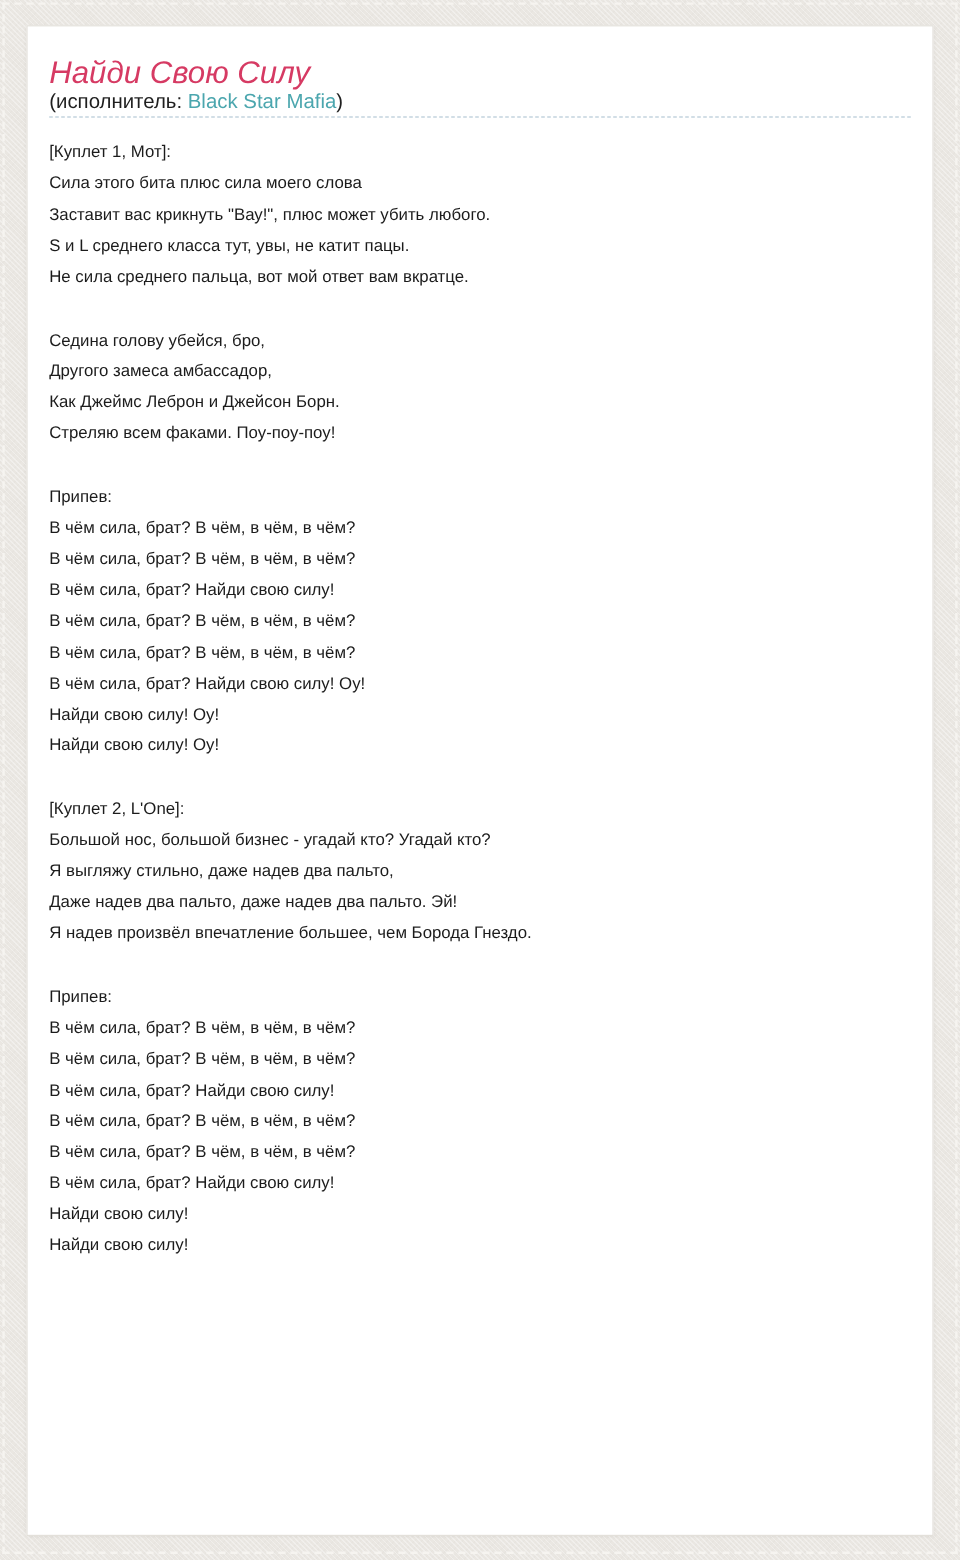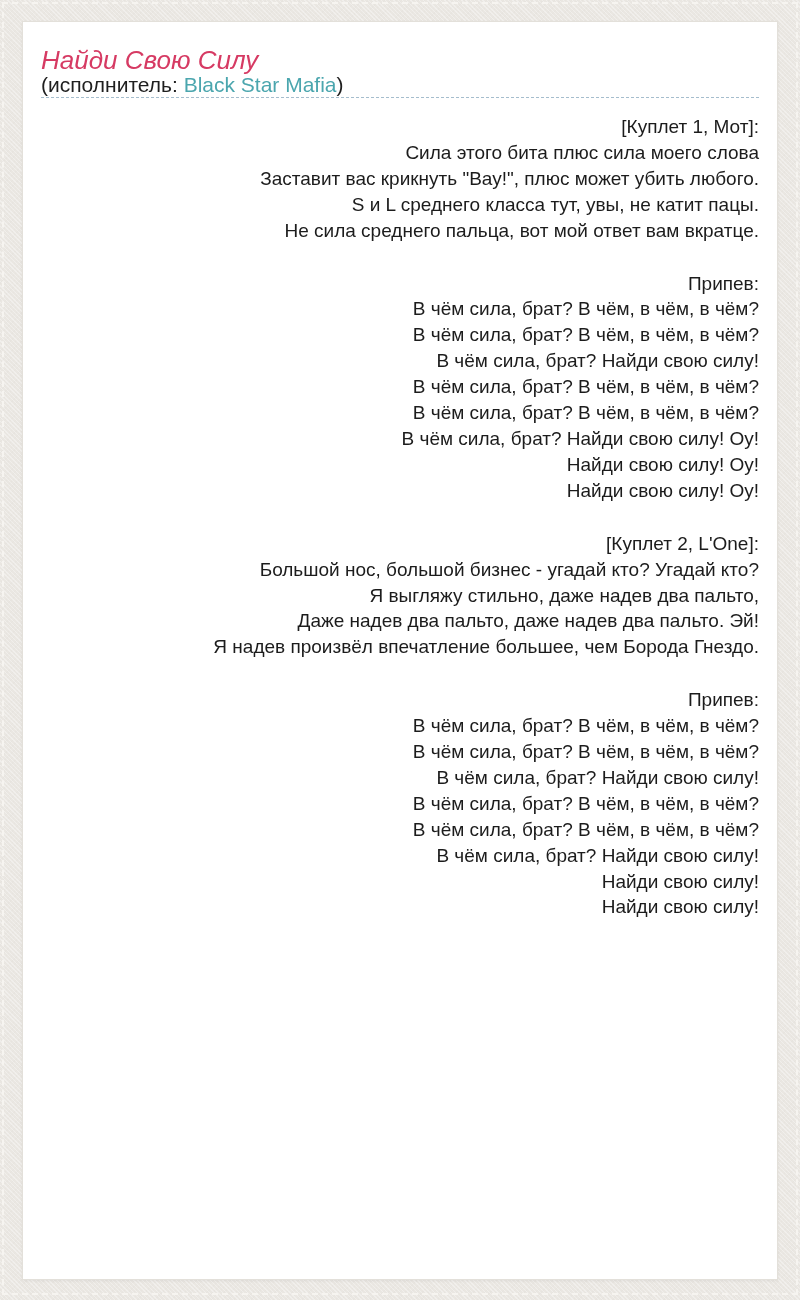--- a/index.html
+++ b/index.html
@@ -42,39 +42,38 @@
   h1.song-title {
     padding-top: 5px;
     font-size: 26px;
     line-height: 30px;
     font-weight: normal;
     color: #d63a63;
     font-style: italic;
   }
 
   .artist-line {
-    font-size: 21px;
+    font-size: 17px;
     line-height: 19px;
     color: #1f1f1f;
     border-bottom: 1px dashed #a5bdcd;
     padding-bottom: 3px;
   }
 
   .artist-link {
     color: #4ba6ae;
     text-decoration: none;
     cursor: pointer;
   }
 
   .lyrics {
     margin-top: 16px;
-    font-size: 19px;
+    font-size: 14px;
     line-height: 25.9px;
     color: #1c1c1c;
-    text-align: right;
   }
 
   .lyrics p {
     margin: 0 0 27px 0;
   }
 </style>
 </head>
 <body>
 
 <div class="stitched-frame"></div>
@@ -83,18 +82,19 @@
 
   <h1 class="song-title">Найди Свою Силу</h1>
 
   <div class="artist-line">
     <span>(исполнитель: </span><a class="artist-link">Black Star Mafia</a><span>)</span>
   </div>
 
   <div class="lyrics" id="lyrics-container">
 
   <p>[Куплет 1, Мот]:<br>Сила этого бита плюс сила моего слова<br>Заставит вас крикнуть "Вау!", плюс может убить любого.<br>S и L среднего класса тут, увы, не катит пацы.<br>Не сила среднего пальца, вот мой ответ вам вкратце.</p>
+      <p>Седина голову убейся, бро,<br>Другого замеса амбассадор,<br>Как Джеймс Леброн и Джейсон Борн.<br>Стреляю всем факами. Поу-поу-поу!</p>
       <p>Припев:<br>В чём сила, брат? В чём, в чём, в чём?<br>В чём сила, брат? В чём, в чём, в чём?<br>В чём сила, брат? Найди свою силу!<br>В чём сила, брат? В чём, в чём, в чём?<br>В чём сила, брат? В чём, в чём, в чём?<br>В чём сила, брат? Найди свою силу! Оу!<br>Найди свою силу! Оу!<br>Найди свою силу! Оу!</p>
       <p>[Куплет 2, L'One]:<br>Большой нос, большой бизнес - угадай кто? Угадай кто?<br>Я выгляжу стильно, даже надев два пальто,<br>Даже надев два пальто, даже надев два пальто. Эй!<br>Я надев произвёл впечатление большее, чем Борода Гнездо.</p>
       <p>Припев:<br>В чём сила, брат? В чём, в чём, в чём?<br>В чём сила, брат? В чём, в чём, в чём?<br>В чём сила, брат? Найди свою силу!<br>В чём сила, брат? В чём, в чём, в чём?<br>В чём сила, брат? В чём, в чём, в чём?<br>В чём сила, брат? Найди свою силу!<br>Найди свою силу!<br>Найди свою силу!</p>
     </div>
 
 </div>
 
 </body></html>

